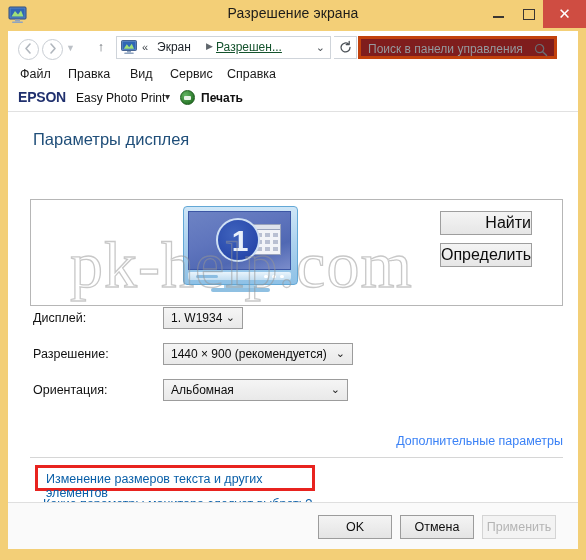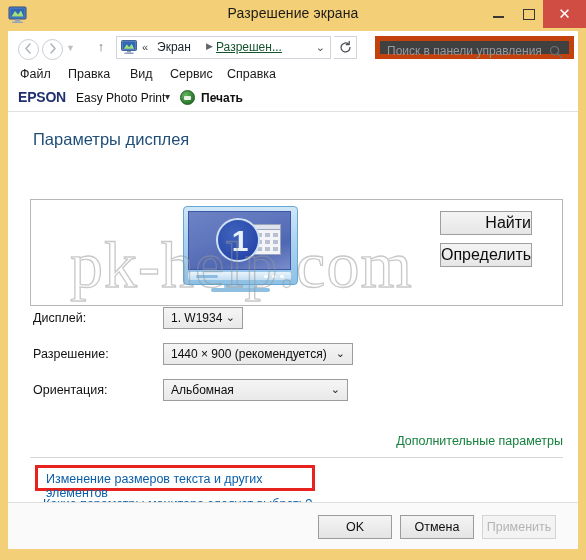--- a/index.html
+++ b/index.html
@@ -178,24 +178,24 @@
     border: 1px solid #cfd4da;
     border-left: none;
     box-sizing: border-box;
     font-size: 12px;
     color: #4b5157;
     text-align: center;
     line-height: 21px;
   }
   #searchbox {
     position: absolute;
-    left: 367px; top: 5px;
+    left: 350px; top: 5px;
     width: 199px; height: 23px;
-    border: 5px solid #c2410c;
-    background: #404040;
+    border: 3px solid #c2410c;
+    background: #7f1d1d;
     box-sizing: border-box;
   }
   #search-ph {
     position: absolute;
     left: 7px; top: 3px;
     font-size: 12px;
     color: #95999e;
   }
   #search-icon {
     position: absolute;
@@ -432,21 +432,21 @@
   #combo-display { left: 155px; top: 195px; width: 80px; }
   #row2-label { top: 235px; }
   #combo-resolution { left: 155px; top: 231px; width: 190px; }
   #row3-label { top: 271px; }
   #combo-orientation { left: 155px; top: 267px; width: 185px; }
 
   #advanced-link {
     position: absolute;
     right: 15px; top: 322px;
     font-size: 12.5px;
-    color: #15803d;
+    color: #3b82f6;
   }
   #divider {
     position: absolute;
     left: 22px; top: 345px;
     width: 533px; height: 1px;
     background: #d6d6d6;
   }
   #link-text-size-box {
     position: absolute;
     left: 27px; top: 353px;

